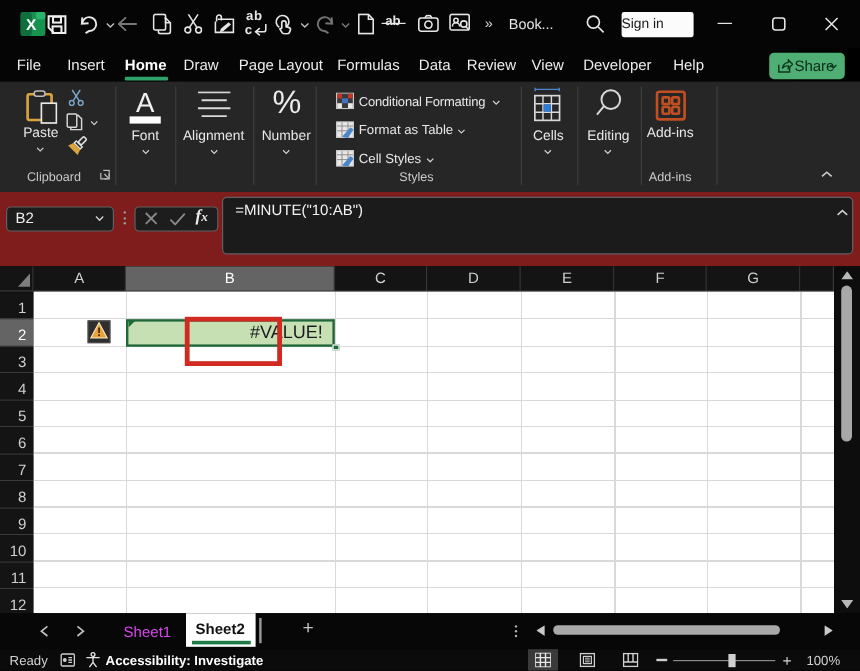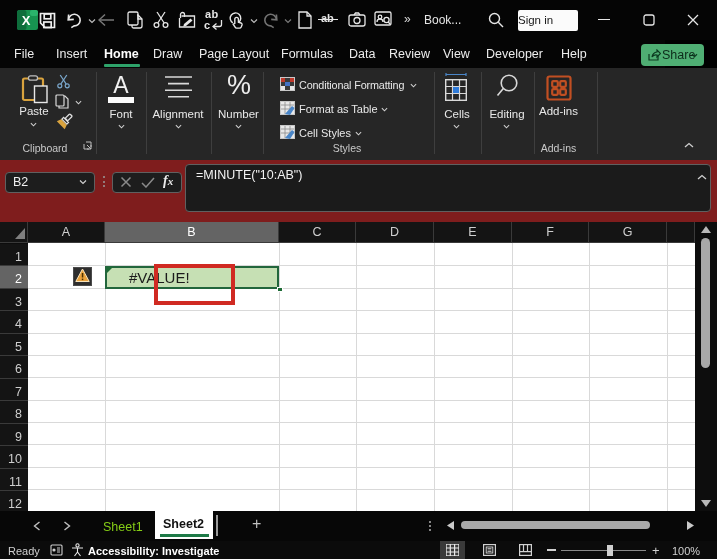--- a/index.html
+++ b/index.html
@@ -355,21 +355,21 @@
   <div id="cells">
     <svg class="abs" style="left:0;top:0" width="667" height="268" shape-rendering="crispEdges">
       <g stroke="#d9d9d9" stroke-width="1">
         <path d="M77.5 0 V268 M251.5 0 V268 M328.5 0 V268 M406.5 0 V268 M484.5 0 V268 M561.5 0 V268 M639.5 0 V268"></path>
         <path d="M0 22.5 H667 M0 45.5 H667 M0 67.5 H667 M0 90.5 H667 M0 112.5 H667 M0 134.5 H667 M0 157.5 H667 M0 179.5 H667 M0 201.5 H667 M0 224.5 H667 M0 246.5 H667"></path>
       </g>
     </svg>
 
 
     <div class="abs" style="left:77px;top:22.5px;width:174px;height:23.5px;background:#c6e0b4;border:2px solid #22663c;"></div>
-    <div class="abs" style="left:77px;top:24px;width:164px;height:22.5px;color:#1b1b1b;font-size:15px;line-height:22.5px;text-align:left;padding-left:24px;">#VALUE!</div>
+    <div class="abs" style="left:77px;top:24px;width:164px;height:22.5px;color:#1b1b1b;font-size:15px;line-height:22.5px;text-align:right;padding-left:24px;">#VALUE!</div>
     <svg class="abs" style="left:78.5px;top:23.5px" width="6" height="6" viewBox="0 0 6 6">
         <path d="M0 0 H6 L0 6 z" fill="#1d6b35"></path>
       </svg>
     <div class="abs" style="left:249px;top:43.5px;width:5.5px;height:5.5px;background:#1d6b35;border:1px solid #fff"></div>
   </div>
 
   <div class="abs" style="left:73px;top:44.5px;width:19px;height:19px;background:#2e2e2e;border:1px solid #4a4a4a"></div>
   <svg class="abs" style="left:75px;top:46px" width="15" height="15" viewBox="0 0 15 15">
     <path d="M7.5 1 L14.2 13.5 H0.8 z" fill="#e9a13b" stroke="#f7e3bb" stroke-width="1"></path>
     <rect x="6.8" y="5" width="1.5" height="4.5" fill="#4a3000"></rect>
@@ -387,21 +387,21 @@
       <path d="M5 7 L10 0 H0 z" fill="#b8b8b8"></path>
     </svg>
 </div>
 <div id="tabbar">
   <svg class="abs" style="left:33px;top:10px" width="8" height="10" viewBox="0 0 8 10" fill="none" stroke="#c0c0c0" stroke-width="1.4">
       <path d="M6.5 1 L1.5 5 l5 4"></path>
     </svg>
   <svg class="abs" style="left:63px;top:10px" width="8" height="10" viewBox="0 0 8 10" fill="none" stroke="#c0c0c0" stroke-width="1.4">
       <path d="M1.5 1 L6.5 5 l-5 4"></path>
     </svg>
-  <div class="abs" style="left:103px;top:9px;font-size:12.5px;color:#84cc16">Sheet1</div>
+  <div class="abs" style="left:103px;top:9px;font-size:12.5px;color:#d946ef">Sheet1</div>
   <div class="abs" style="left:155px;top:0;width:58px;height:28px;background:#fff;"></div>
   <div class="abs" style="left:160px;top:22.5px;width:49px;height:3px;background:#1e7a47"></div>
   <div class="abs" style="left:216px;top:4px;width:1.5px;height:21px;background:#9a9a9a"></div>
   <div class="abs" style="left:163px;top:6px;font-size:12.5px;color:#111;font-weight:bold">Sheet2</div>
   <div class="abs" style="left:252px;top:4px;font-size:16px;color:#c0c0c0;font-weight:300">+</div>
   <div class="abs" style="left:429px;top:10px;width:2px;height:2px;border-radius:1px;background:#b0b0b0"></div>
   <div class="abs" style="left:429px;top:14px;width:2px;height:2px;border-radius:1px;background:#b0b0b0"></div>
   <div class="abs" style="left:429px;top:18px;width:2px;height:2px;border-radius:1px;background:#b0b0b0"></div>
   <svg class="abs" style="left:447px;top:10px" width="7" height="9" viewBox="0 0 7 9">
       <path d="M7 0 v9 L0 4.5 z" fill="#c9c9c9"></path>

